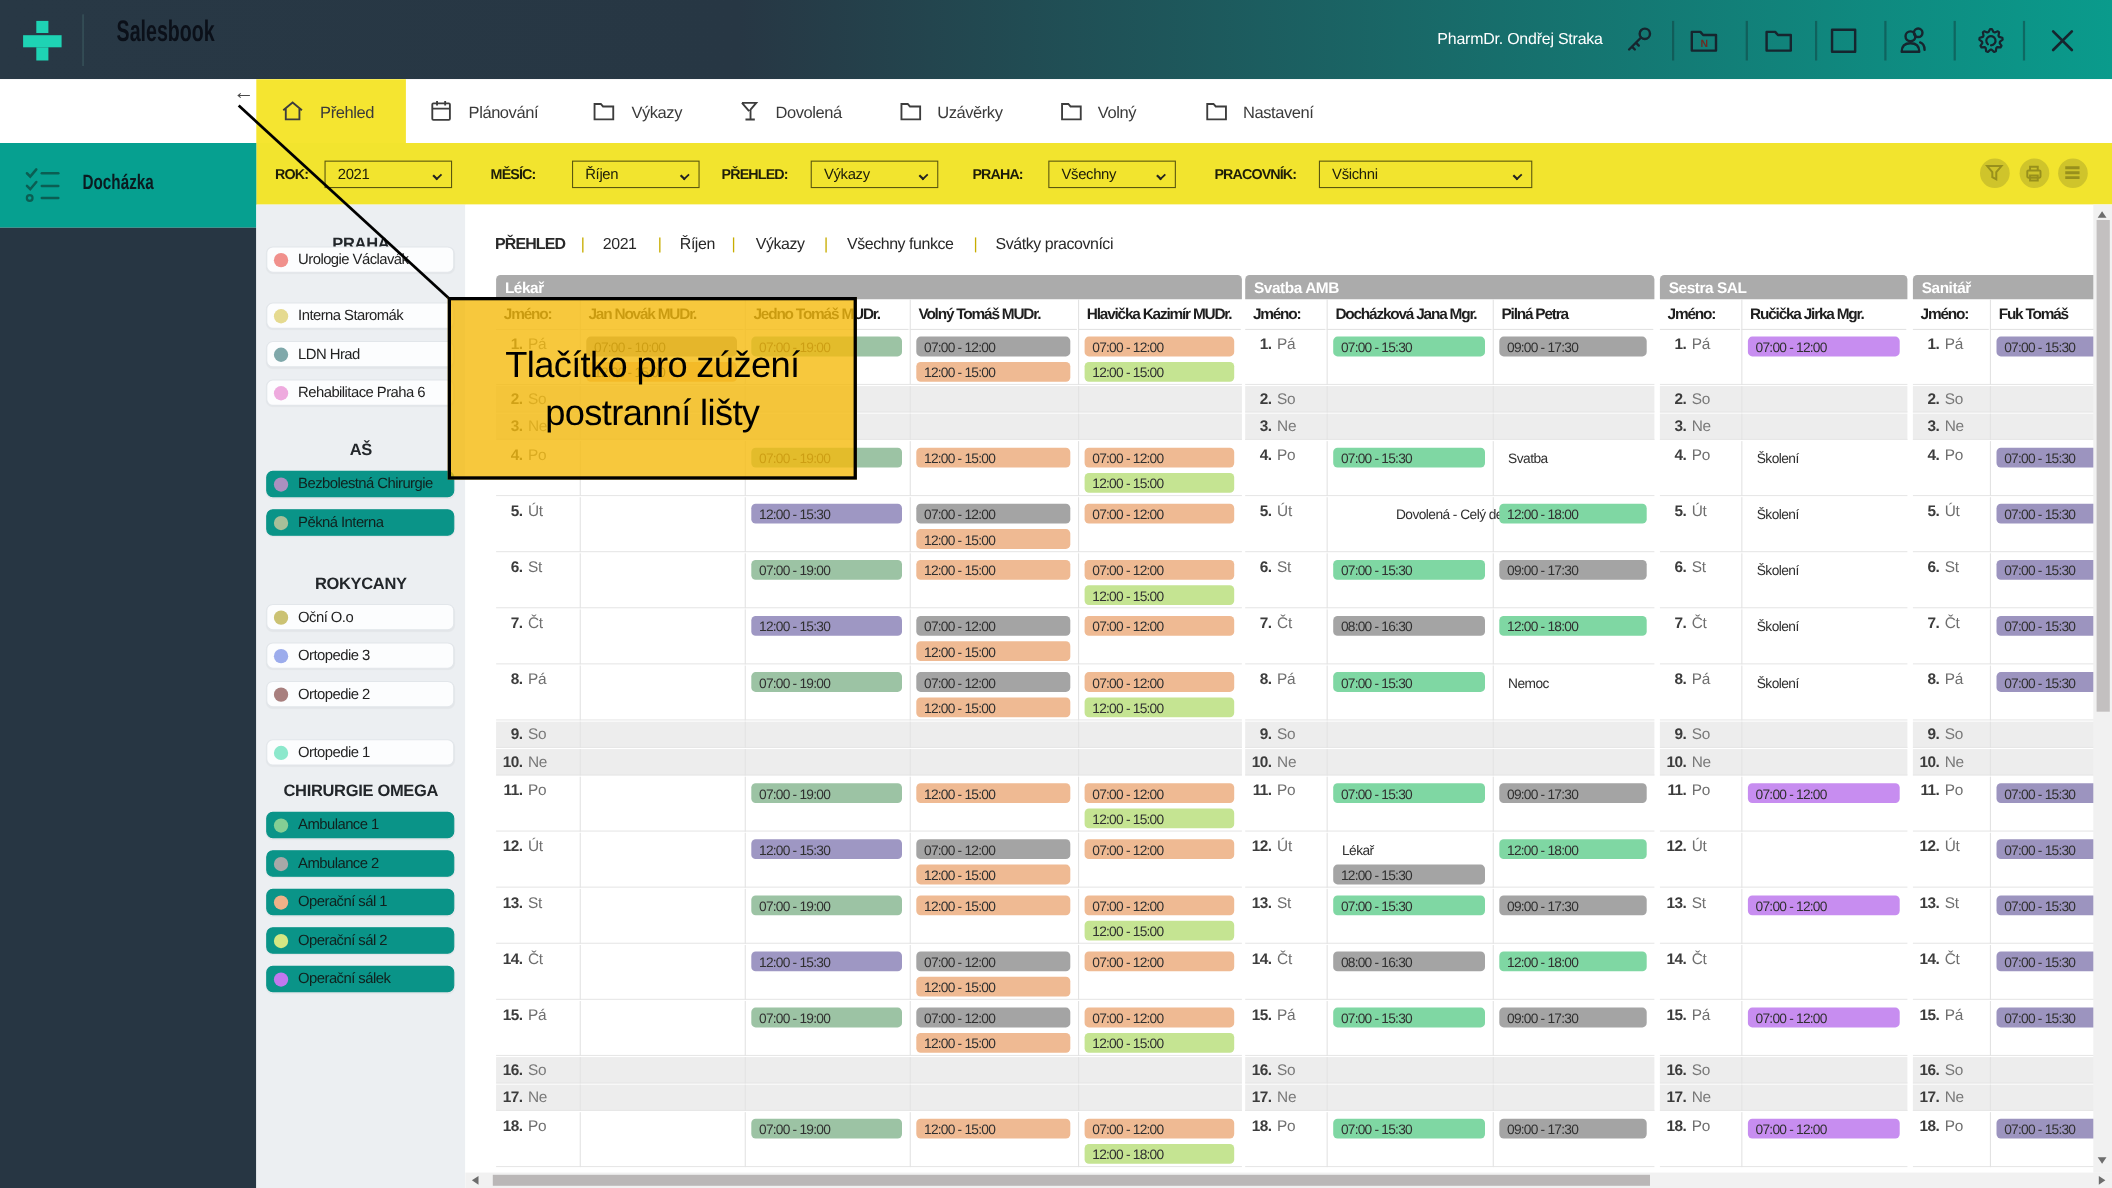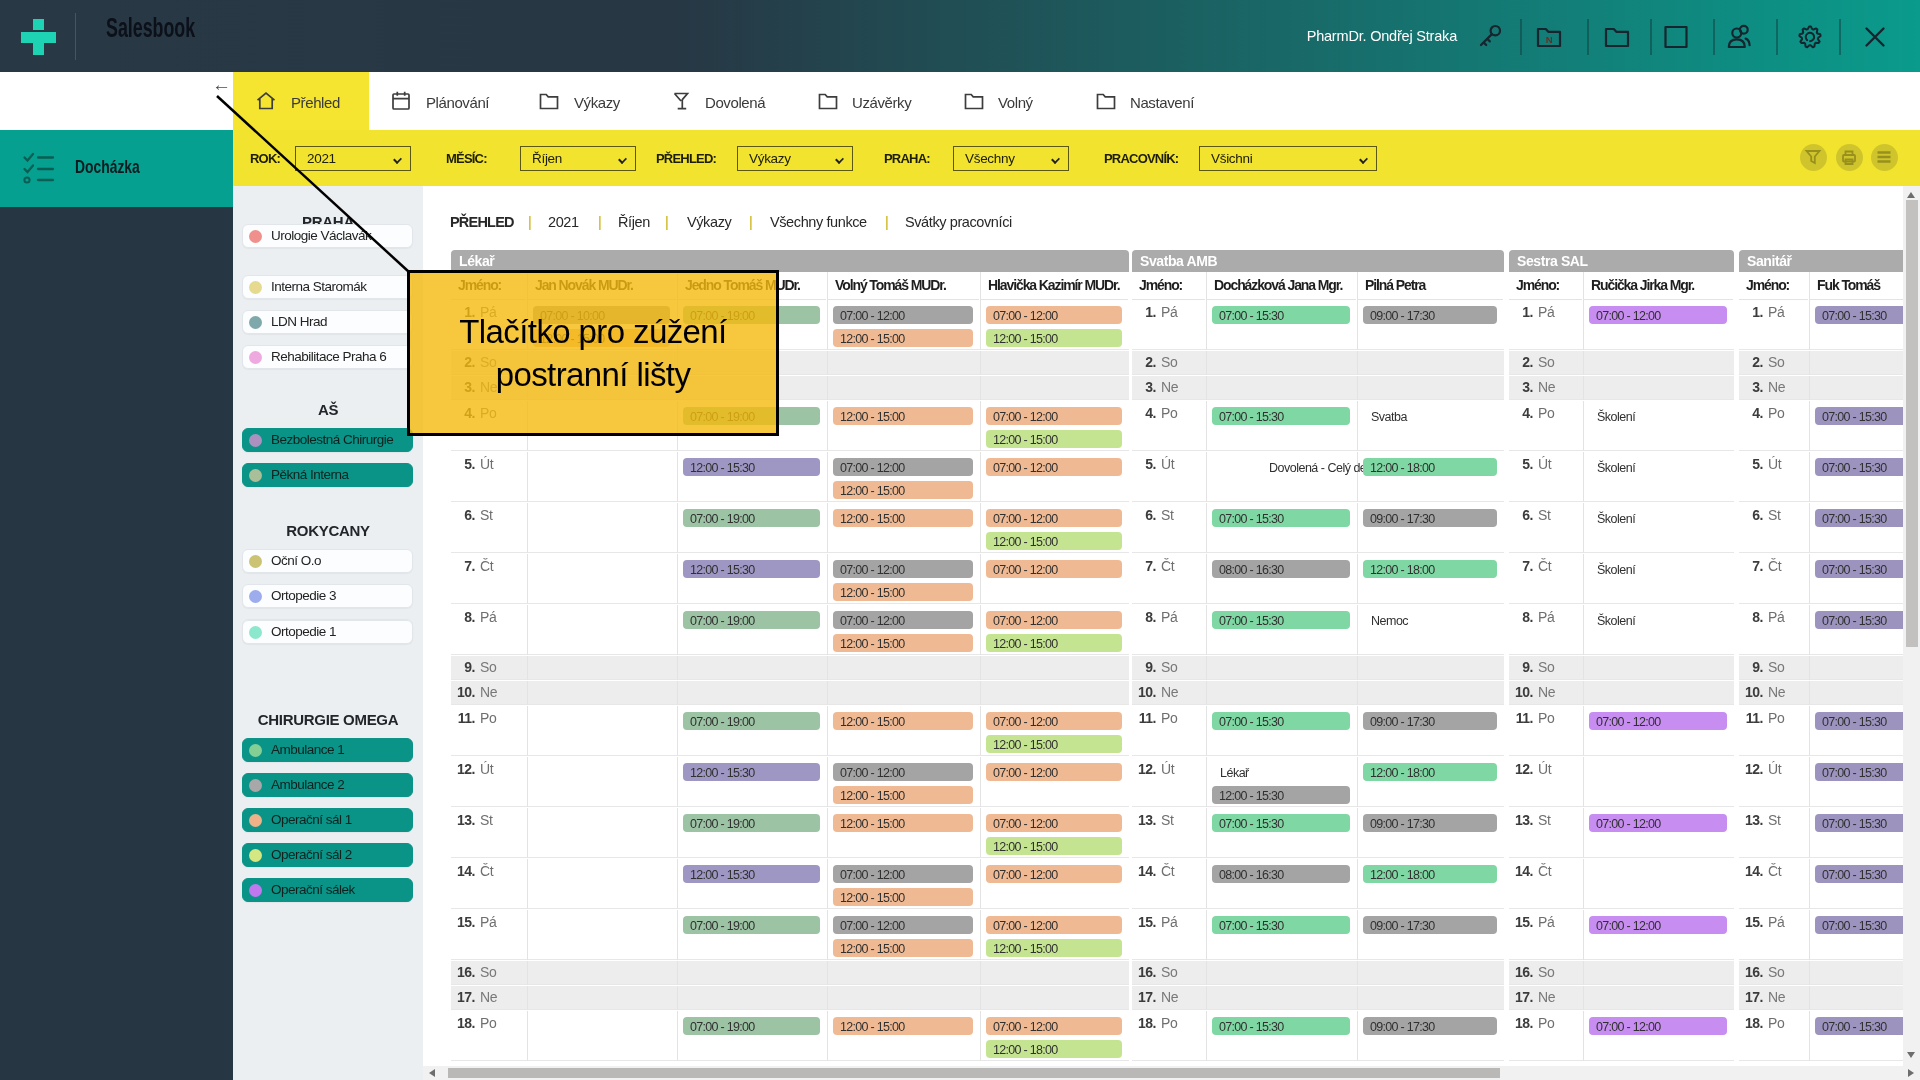--- a/index.html
+++ b/index.html
@@ -144,21 +144,21 @@
 <div id="fbar"></div>
 <div class="flab" style="left:250px;">ROK:</div>
 <div class="fsel" style="left:295px;width:116px;">2021<s></s></div>
 <div class="flab" style="left:446px;">MĚSÍC:</div>
 <div class="fsel" style="left:520px;width:116px;">Říjen<s></s></div>
 <div class="flab" style="left:656px;">PŘEHLED:</div>
 <div class="fsel" style="left:737px;width:116px;">Výkazy<s></s></div>
 <div class="flab" style="left:884px;">PRAHA:</div>
 <div class="fsel" style="left:953px;width:116px;">Všechny<s></s></div>
 <div class="flab" style="left:1104px;">PRACOVNÍK:</div>
-<div class="fsel" style="left:1199px;width:178px;">Všichni<s></s></div>
+<div class="fsel" style="left:1199px;width:194px;">Všichni<s></s></div>
 <div class="ycirc" style="left:1800px;"></div>
 <div class="abs" style="left:1803px;top:147px;"><svg width="20" height="20" viewBox="0 0 20 20" style="">
       <path d="M3.5 4 H16.5 L11.8 9.5 V16 L8.2 14 V9.5 Z" style="fill:none;stroke:#98901c;stroke-width:1.8px;"></path>
     </svg></div>
 <div class="ycirc" style="left:1836px;"></div>
 <div class="abs" style="left:1839px;top:147px;"><svg width="20" height="20" viewBox="0 0 20 20" style="">
       <rect x="4" y="8" width="12" height="6.5" rx="1" style="fill:none;stroke:#98901c;stroke-width:1.8px;"></rect>
       <path d="M6.5 8 V4.5 H13.5 V8 M6.5 12.5 H13.5 V17 H6.5 Z" style="fill:none;stroke:#98901c;stroke-width:1.8px;"></path>
     </svg></div>
 <div class="ycirc" style="left:1871px;"></div>
@@ -182,21 +182,21 @@
 <div class="citem" style="top:275px;"><i style="background:#e5da90"></i>Interna Staromák</div>
 <div class="citem" style="top:310px;"><i style="background:#7fa8aa"></i>LDN Hrad</div>
 <div class="citem" style="top:345px;"><i style="background:#eeaade"></i>Rehabilitace Praha 6</div>
 <div class="chdr" style="top:401px;">AŠ</div>
 <div class="citem sel" style="top:428px;"><i style="background:#ab90c0"></i>Bezbolestná Chirurgie</div>
 <div class="citem sel" style="top:463px;"><i style="background:#a9bf99"></i>Pěkná Interna</div>
 <div class="chdr" style="top:522px;">ROKYCANY</div>
 <div class="citem" style="top:549px;"><i style="background:#cbc273"></i>Oční O.o</div>
 <div class="citem" style="top:584px;"><i style="background:#9cacec"></i>Ortopedie 3</div>
 <div class="citem" style="top:619px;"><i style="background:#a87f7e"></i>Ortopedie 2</div>
-<div class="citem" style="top:620px;"><i style="background:#8ce8cc"></i>Ortopedie 1</div>
+<div class="citem" style="top:672px;"><i style="background:#8ce8cc"></i>Ortopedie 1</div>
 <div class="chdr" style="top:711px;">CHIRURGIE OMEGA</div>
 <div class="citem sel" style="top:738px;"><i style="background:#84cf94"></i>Ambulance 1</div>
 <div class="citem sel" style="top:773px;"><i style="background:#a8a8a8"></i>Ambulance 2</div>
 <div class="citem sel" style="top:808px;"><i style="background:#efb188"></i>Operační sál 1</div>
 <div class="citem sel" style="top:843px;"><i style="background:#d4e783"></i>Operační sál 2</div>
 <div class="citem sel" style="top:878px;"><i style="background:#c178ef"></i>Operační sálek</div>
 <div id="main">
     <div style="position:absolute;left:-423px;top:-186px;width:1920px;height:1080px;">
 <div class="bc bcb" style="left:450px;">PŘEHLED</div>
 <div class="bc bcs" style="left:528px;">|</div>

